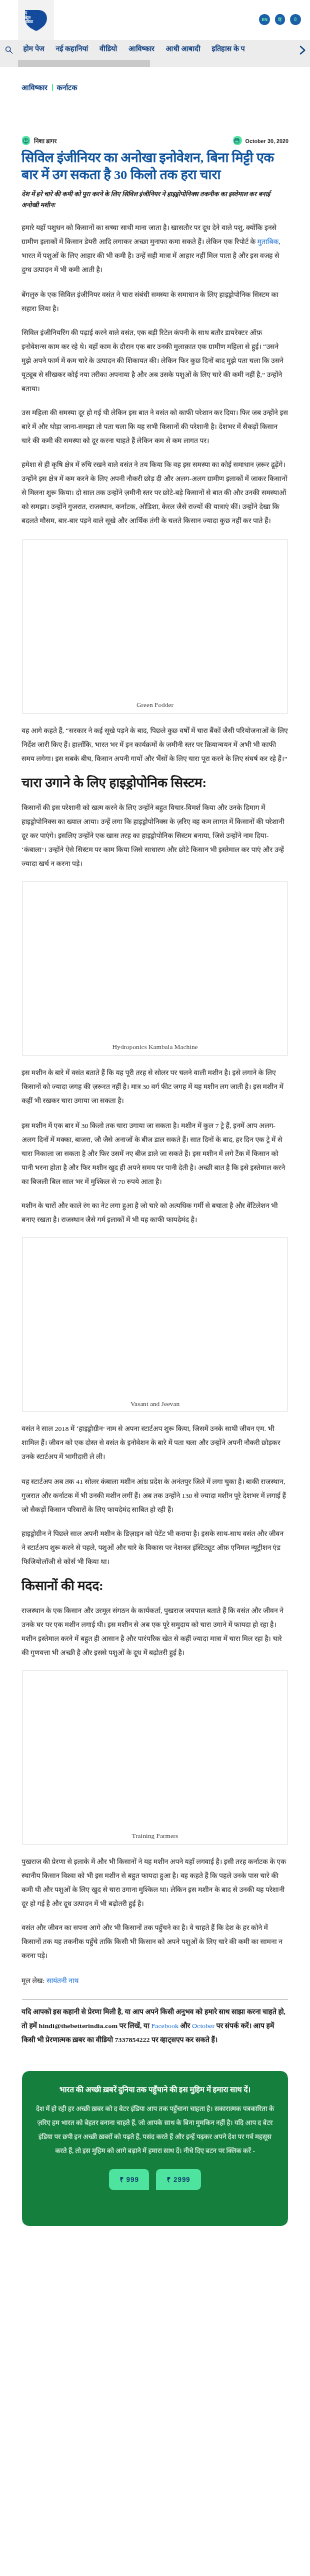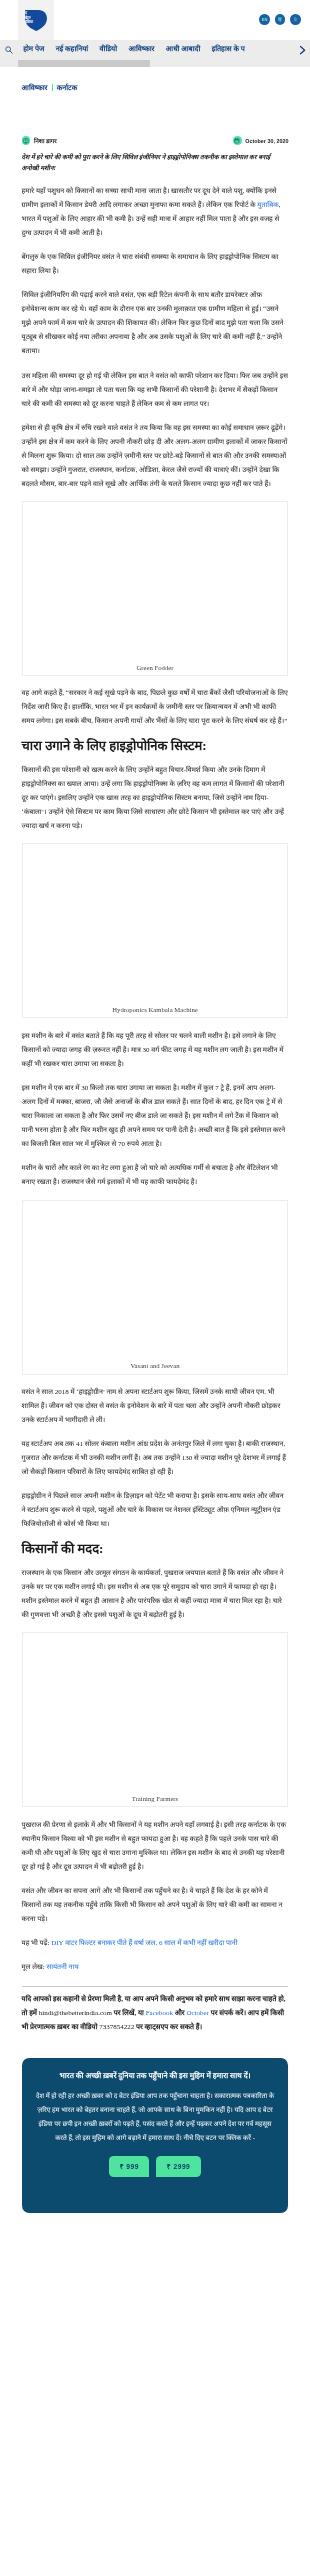--- a/index.html
+++ b/index.html
@@ -257,26 +257,26 @@
 
   p.signoff {
     margin: 5.2px 0 0 0;
     font-family: "Liberation Serif", serif;
     font-size: 7px;
     line-height: 14px;
     font-weight: 700;
     color: #1a1a1a;
   }
   p.signoff a { color: #1a6fd4; text-decoration: none; font-weight: 400; cursor: pointer; }
-  p.signoff .mono { font-weight: 400; }
+  p.signoff .mono { font-weight: 700; }
 
   
   .support-card {
     margin: 24px 21.6px 20.6px 21.6px;
-    background: #0c4a6e;
+    background: #15803d;
     border-radius: 7.2px;
     padding: 12.4px 10.3px 36px 10.3px;
     color: #ffffff;
     text-align: center;
   }
   .support-card h3 {
     margin: 0;
     font-family: "Liberation Serif", serif;
     font-size: 7.5px;
     font-weight: 700;
@@ -388,20 +388,21 @@
             <rect x="1.5" y="2.2" width="9" height="8.3" rx="1" fill="none" stroke="#0d3a6b" stroke-width="1.1"></rect>
             <line x1="1.5" y1="4.6" x2="10.5" y2="4.6" stroke="#0d3a6b" stroke-width="1.1"></line>
             <line x1="3.8" y1="1.1" x2="3.8" y2="3.1" stroke="#0d3a6b" stroke-width="1.1" stroke-linecap="round"></line>
             <line x1="8.2" y1="1.1" x2="8.2" y2="3.1" stroke="#0d3a6b" stroke-width="1.1" stroke-linecap="round"></line>
           </svg>
         </span>
         <span class="meta-text date">October 30, 2020</span>
       </div>
     </div>
 
+    <h1 class="headline">सिविल इंजीनियर का अनोखा इनोवेशन, बिना मिट्टी एक बार में उग सकता है 30 किलो तक हरा चारा</h1>
 
     <p class="standfirst">देश में हरे चारे की कमी को पूरा करने के लिए सिविल इंजीनियर ने हाइड्रोपोनिक्स तकनीक का इस्तेमाल कर बनाई अनोखी मशीन!</p>
 
     <p class="body first">
       <span>हमारे यहाँ पशुधन को किसानों का सच्चा साथी माना जाता है। खासतौर पर दूध देने वाले पशु, क्योंकि इनसे ग्रामीण इलाकों में किसान डेयरी आदि लगाकर अच्छा मुनाफा कमा सकते हैं। लेकिन एक रिपोर्ट के </span><a class="inline">मुताबिक</a><span>, भारत में पशुओं के लिए आहार की भी कमी है। उन्हें सही मात्रा में आहार नहीं मिल पाता है और इस वजह से दुग्ध उत्पादन में भी कमी आती है।</span>
     </p>
 
     <p class="body">बेंगलुरु के एक सिविल इंजीनियर वसंत ने चारा संबंधी समस्या के समाधान के लिए हाइड्रोपोनिक सिस्टम का सहारा लिया है।</p>
     <p class="body">सिविल इंजीनियरिंग की पढ़ाई करने वाले वसंत, एक बड़ी रिटेल कंपनी के साथ बतौर डायरेक्टर ऑफ़ इनोवेशन्स काम कर रहे थे। वहाँ काम के दौरान एक बार उनकी मुलाक़ात एक ग्रामीण महिला से हुई। “उसने मुझे अपने फार्म में कम चारे के उत्पादन की शिकायत की। लेकिन फिर कुछ दिनों बाद मुझे पता चला कि उसने यूट्यूब से सीखकर कोई नया तरीका अपनाया है और अब उसके पशुओं के लिए चारे की कमी नहीं है,” उन्होंने बताया।</p>
     <p class="body">उस महिला की समस्या दूर हो गई थी लेकिन इस बात ने वसंत को काफी परेशान कर दिया। फिर जब उन्होंने इस बारे में और थोड़ा जाना-समझा तो पता चला कि यह सभी किसानों की परेशानी है। देशभर में सैकड़ों किसान चारे की कमी की समस्या को दूर करना चाहते हैं लेकिन कम से कम लागत पर।</p>
@@ -437,23 +438,20 @@
 
     <p class="body">राजस्थान के एक किसान और उरमूल संगठन के कार्यकर्ता, पुखराज जयपाल बताते हैं कि वसंत और जीवन ने उनके घर पर एक मशीन लगाई थी। इस मशीन से अब एक पूरे समुदाय को चारा उगाने में फायदा हो रहा है। मशीन इस्तेमाल करने में बहुत ही आसान है और पारंपरिक खेत से कहीं ज्यादा मात्रा में चारा मिल रहा है। चारे की गुणवत्ता भी अच्छी है और इससे पशुओं के दूध में बढ़ोतरी हुई है।</p>
 
     <figure class="figure f4">
       <figcaption class="alt-text">Training Farmers</figcaption>
     </figure>
 
     <p class="body">पुखराज की प्रेरणा से इलाके में और भी किसानों ने यह मशीन अपने यहाँ लगवाई है। इसी तरह कर्नाटक के एक स्थानीय किसान विश्वा को भी इस मशीन से बहुत फायदा हुआ है। वह कहते हैं कि पहले उनके पास चारे की कमी थी और पशुओं के लिए खुद से चारा उगाना मुश्किल था। लेकिन इस मशीन के बाद से उनकी यह परेशानी दूर हो गई है और दूध उत्पादन में भी बढ़ोतरी हुई है।</p>
     <p class="body">वसंत और जीवन का सपना आगे और भी किसानों तक पहुँचने का है। वे चाहते हैं कि देश के हर कोने में किसानों तक यह तकनीक पहुँचे ताकि किसी भी किसान को अपने पशुओं के लिए चारे की कमी का सामना न करना पड़े।</p>
 
-    <p class="readmore">
-      <span>यह भी पढ़ें: </span><a>DIY वाटर फिल्टर बनाकर पीते हैं वर्षा जल, 6 साल में कभी नहीं खरीदा पानी</a>
-    </p>
 
     <p class="readmore">
       <span>मूल लेख: </span><a>सायंतनी नाथ</a>
     </p>
 
     <hr class="rule">
 
     <p class="signoff">
       <span>यदि आपको इस कहानी से प्रेरणा मिली है, या आप अपने किसी अनुभव को हमारे साथ साझा करना चाहते हो, तो हमें </span><span class="mono">hindi@thebetterindia.com</span><span> पर लिखें, या </span><a>Facebook</a><span> और </span><a>October</a><span> पर संपर्क करें। आप हमें किसी भी प्रेरणात्मक ख़बर का वीडियो </span><span class="mono">7337854222</span><span> पर व्हाट्सएप कर सकते हैं।</span>
     </p>

